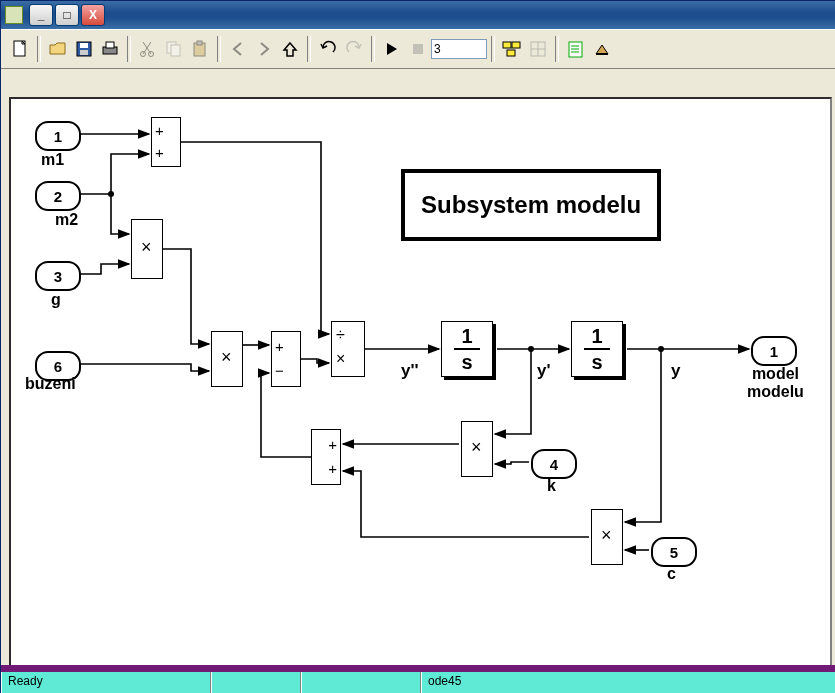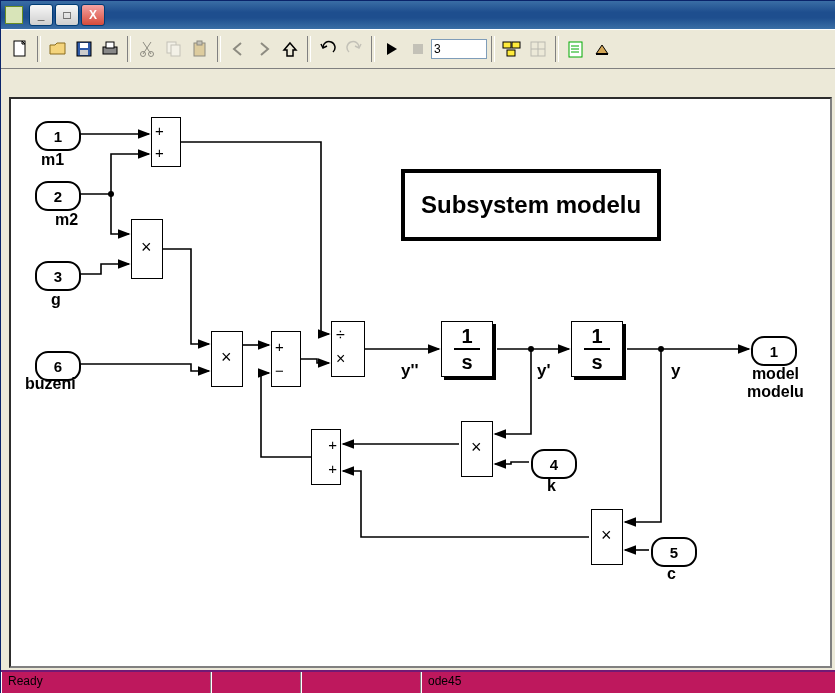--- a/index.html
+++ b/index.html
@@ -12,21 +12,21 @@
 .titlebar .wbtn.close{background:linear-gradient(#f5a3a3,#d64b3a);color:#fff;font-weight:bold}
 .menubar{height:24px;background:#ece9d8;display:flex;align-items:center;padding:4px 8px;gap:14px;border-bottom:1px solid #fff}
 .menubar span{cursor:default}
 .menubar span u{text-decoration:underline}
 .toolbar{height:34px;background:#ece9d8;display:flex;align-items:center;padding:2px 6px;border-top:1px solid #fff;border-bottom:1px solid #808080}
 .toolbar .sep{width:2px;height:26px;border-left:1px solid #808080;border-right:1px solid #fff;margin:0 4px}
 .toolbar .tbtn{width:24px;height:24px;display:flex;align-items:center;justify-content:center;margin:0 1px}
 .toolbar input{width:50px;height:18px;border:1px solid #7f9db9;background:#fff;padding:0 2px;font-size:12px}
 .canvas-wrap{position:absolute;left:4px;right:4px;top:92px;bottom:26px;background:#ece9d8;padding:4px}
 .canvas{width:100%;height:100%;background:#fff;border:2px inset #808080;position:relative;overflow:hidden}
-.statusbar{position:absolute;left:0;right:0;bottom:0;height:22px;background:#be185d;display:flex;border-top:2px solid #701a75}
+.statusbar{position:absolute;left:0;right:0;bottom:0;height:22px;background:#5eead4;display:flex;border-top:7px solid #701a75}
 .statusbar .cell{border-right:1px solid #808080;border-left:1px solid #fff;padding:2px 6px;height:100%;box-sizing:border-box}
 .block{position:absolute;background:#fff;border:1px solid #000;box-sizing:border-box}
 .shadow{box-shadow:3px 3px 0 #000}
 .inport{position:absolute;width:42px;height:26px;border:2px solid #000;border-radius:13px;background:#fff;display:flex;align-items:center;justify-content:center;font-weight:bold;font-size:15px}
 .plabel{position:absolute;font-weight:bold;font-size:16px}
 .op{font-size:15px;line-height:14px;text-align:center}
 .titlebox{position:absolute;border:4px solid #000;padding:18px 16px;font-size:24px;font-weight:bold;background:#fff}
 svg.arr{position:absolute;overflow:visible}
 .sig{position:absolute;font-weight:bold;font-size:17px}
 .tf{font-size:20px;font-weight:bold;text-align:center;line-height:20px}

